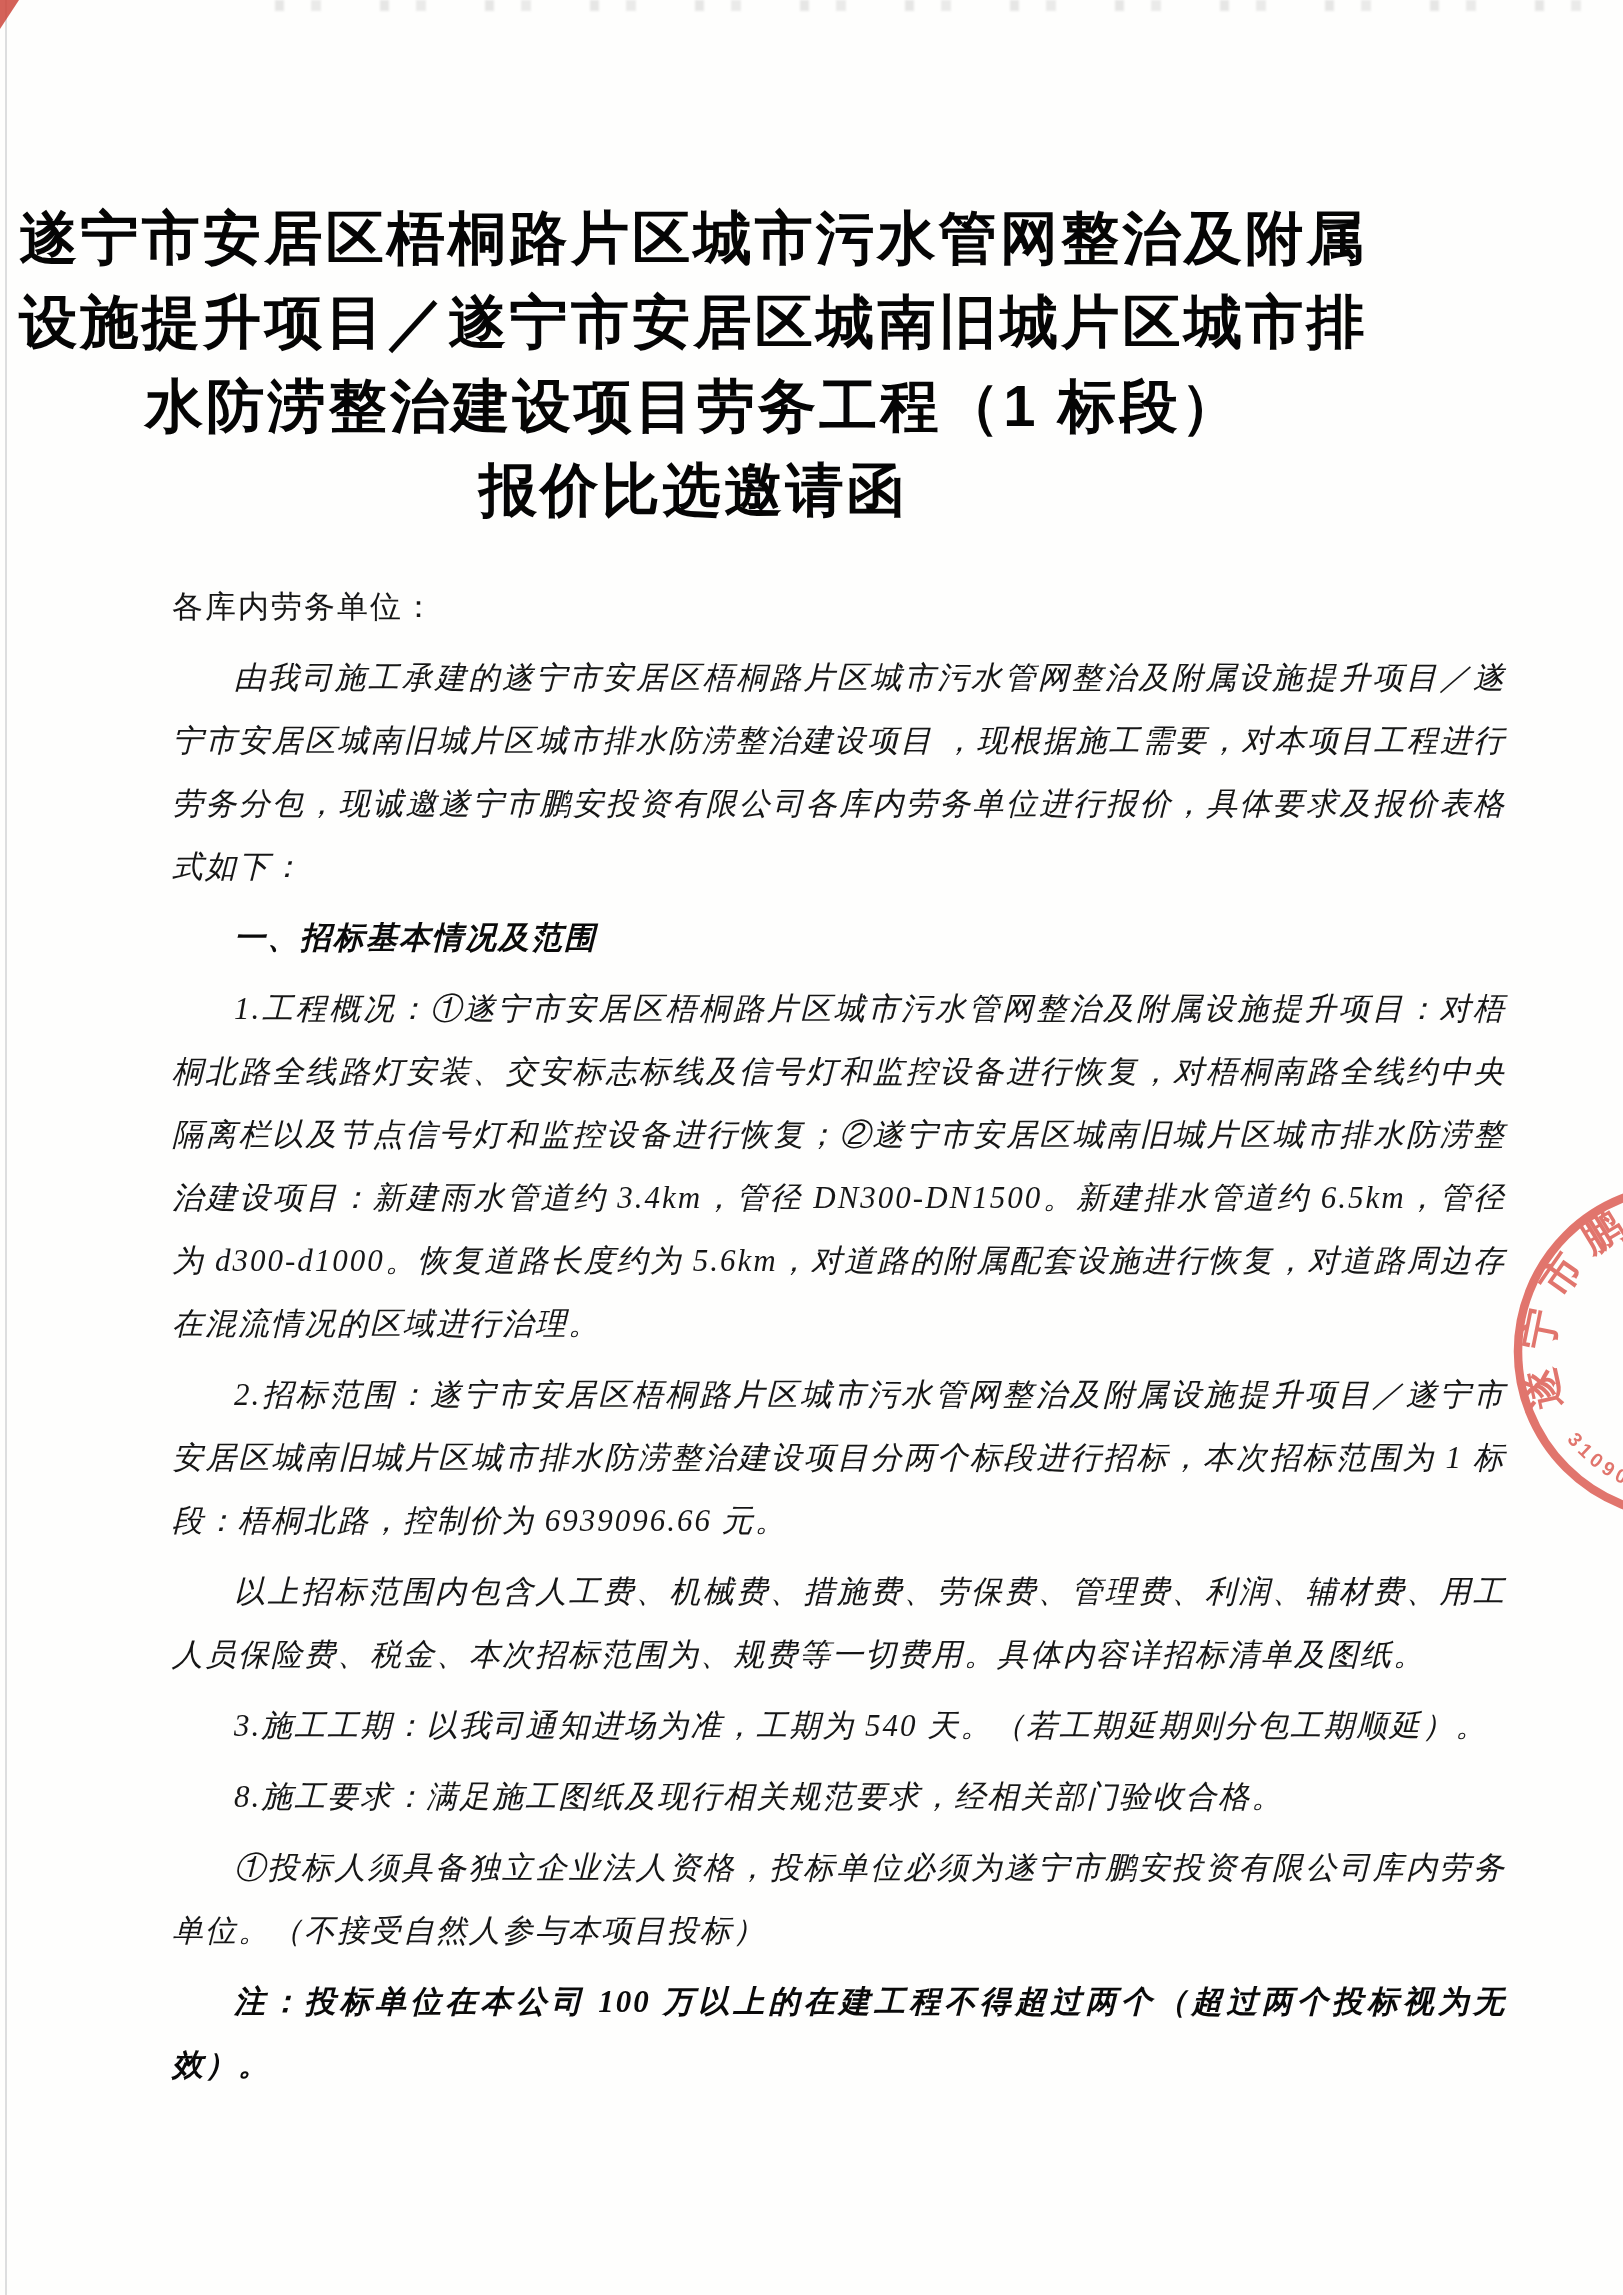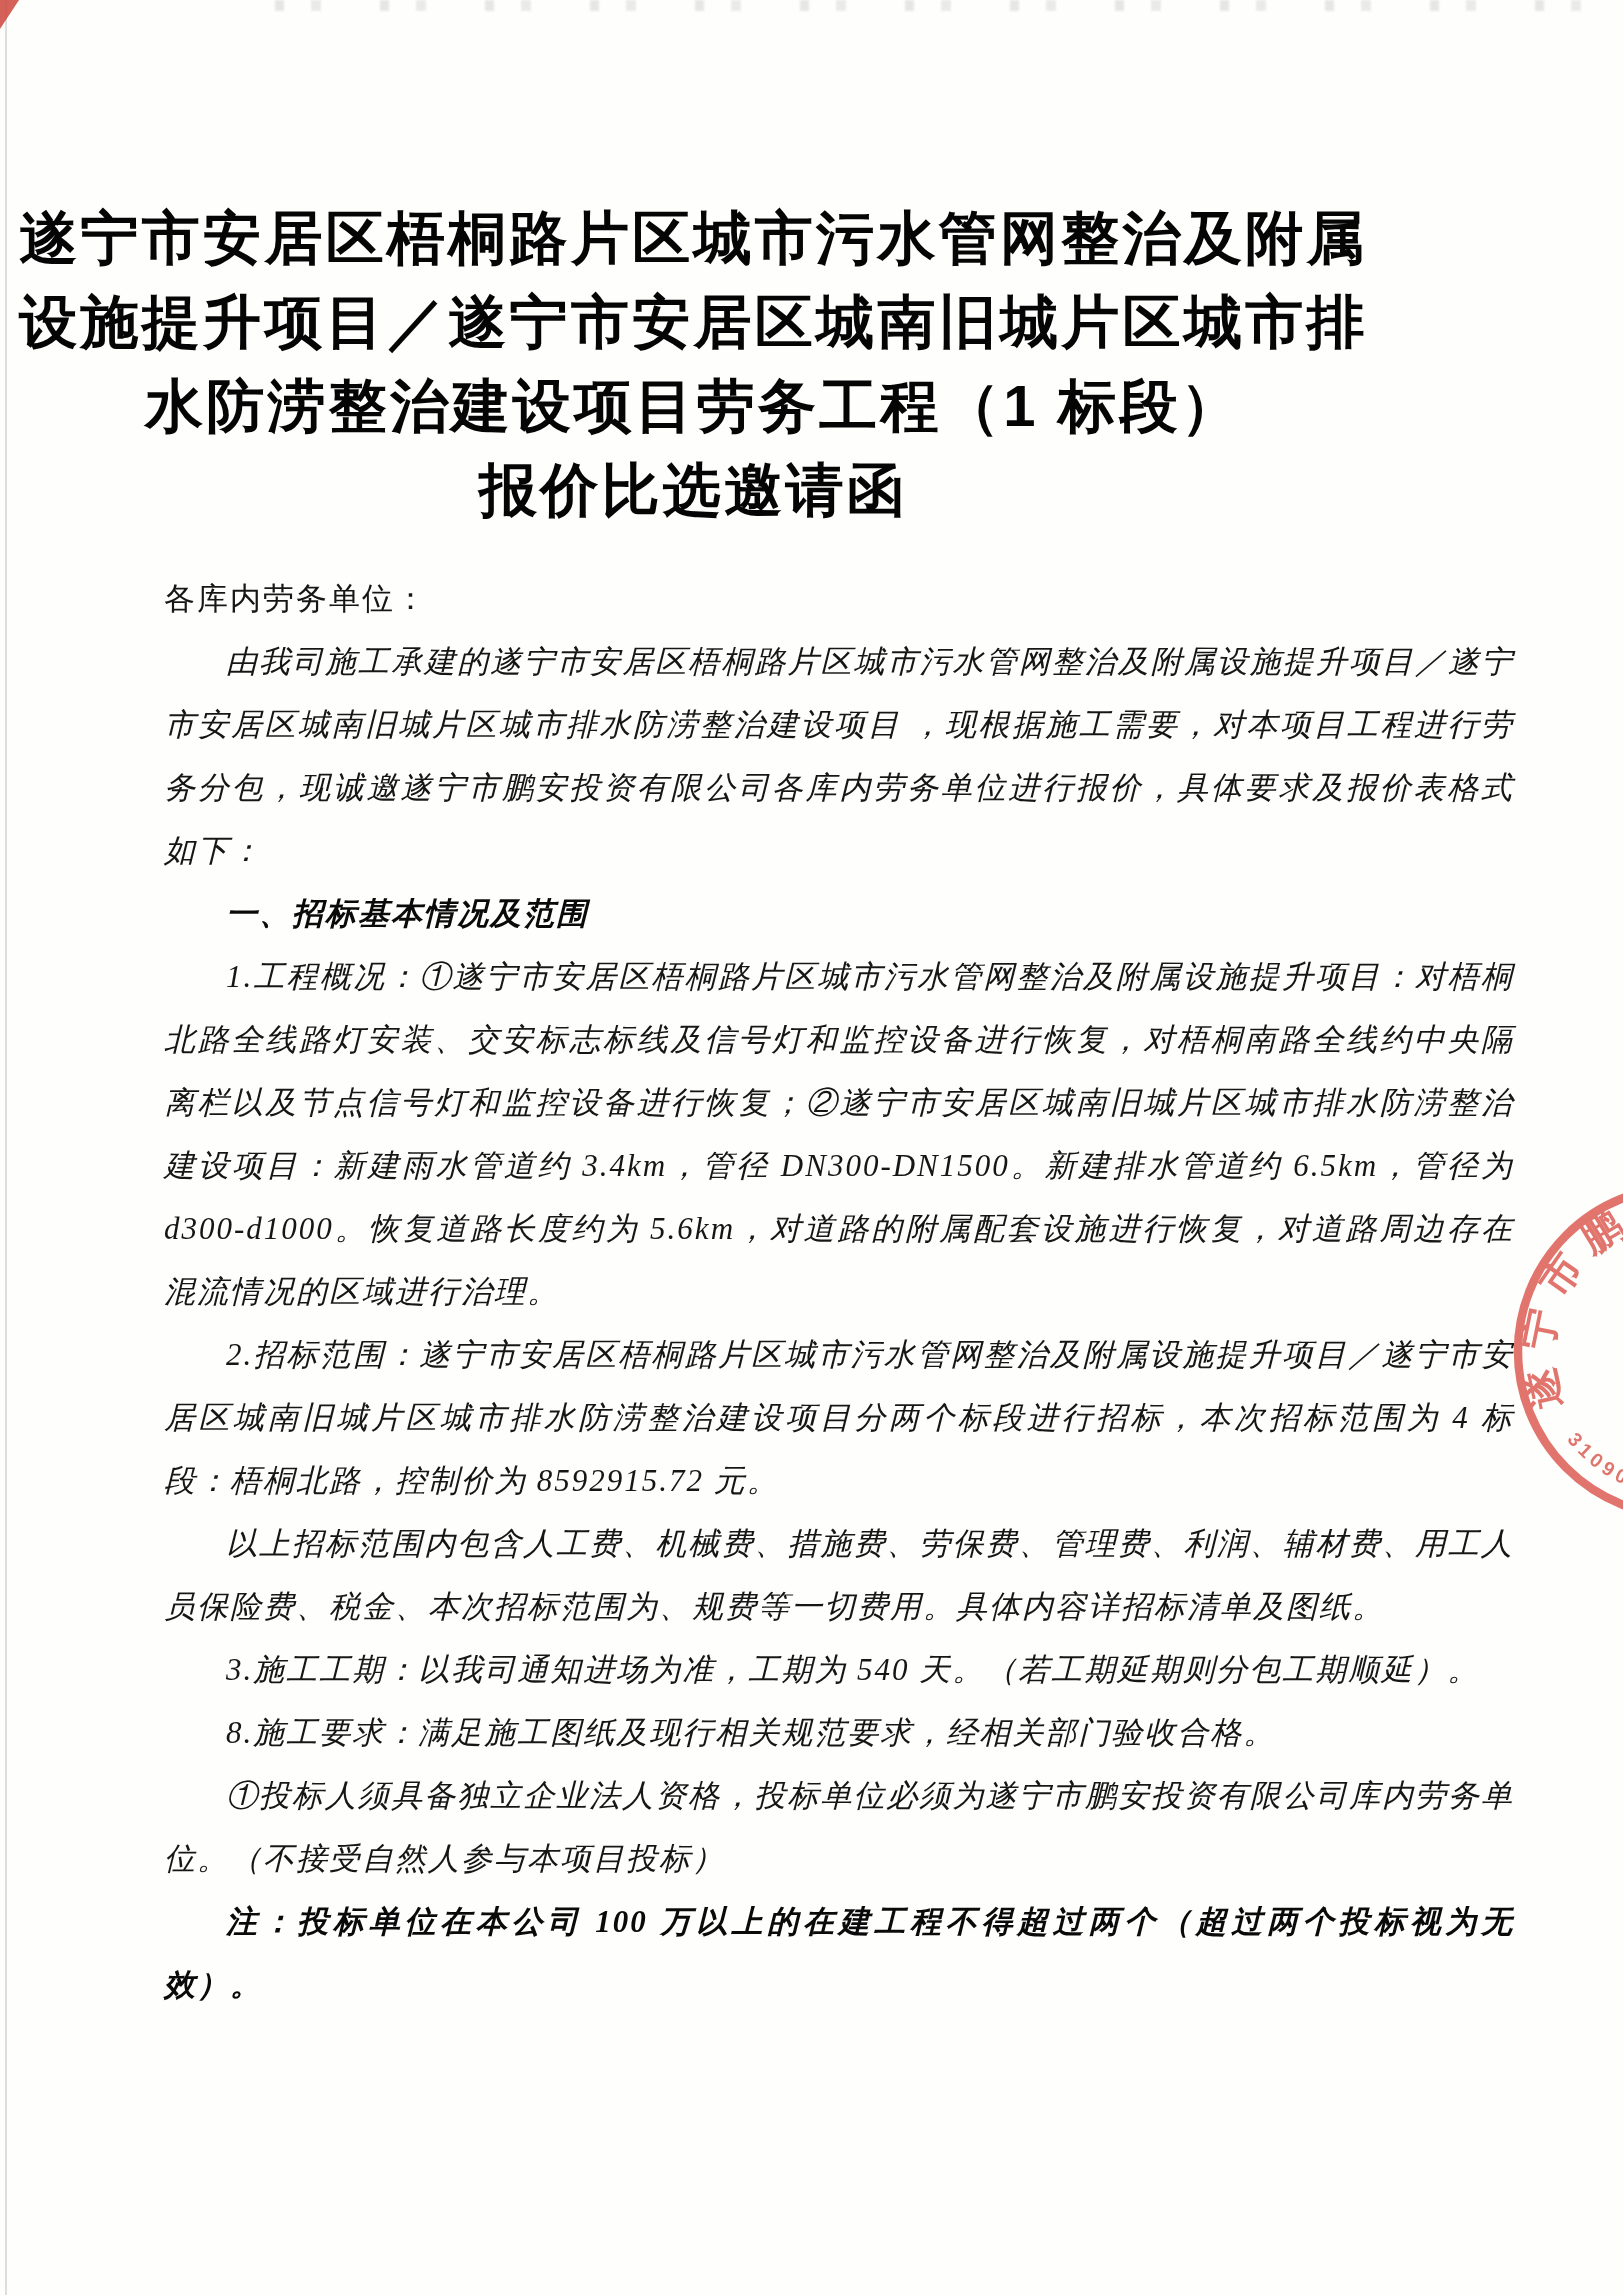--- a/index.html
+++ b/index.html
@@ -46,21 +46,21 @@
 
   
   .content {
     position:absolute; top:567px; left:164px; width:1350px;
     font-size:31px;
     line-height:63px;
     letter-spacing:2px;
     color:#161616;
     text-align:justify;
   }
-  .para { margin:0; }
+  .para { margin:8px; }
   .para.indent { text-indent:2em;font-style:italic; }
   .para.heading {
     font-family:"Liberation Sans", sans-serif;
     font-weight:bold;
     color:#0a0a0a;
   }
   .para.bold { font-weight:bold; color:#0a0a0a; }
 
   
   .stamp {
@@ -85,21 +85,21 @@
       <div>设施提升项目／遂宁市安居区城南旧城片区城市排</div>
       <div>水防涝整治建设项目劳务工程（1 标段）</div>
       <div>报价比选邀请函</div>
     </div>
 
   <div class="content" id="paragraphs">
       <p class="para normal">各库内劳务单位：</p>
       <p class="para normal indent">由我司施工承建的遂宁市安居区梧桐路片区城市污水管网整治及附属设施提升项目／遂宁市安居区城南旧城片区城市排水防涝整治建设项目 ，现根据施工需要，对本项目工程进行劳务分包，现诚邀遂宁市鹏安投资有限公司各库内劳务单位进行报价，具体要求及报价表格式如下：</p>
       <p class="para heading indent">一、招标基本情况及范围</p>
       <p class="para normal indent">1.工程概况：①遂宁市安居区梧桐路片区城市污水管网整治及附属设施提升项目：对梧桐北路全线路灯安装、交安标志标线及信号灯和监控设备进行恢复，对梧桐南路全线约中央隔离栏以及节点信号灯和监控设备进行恢复；②遂宁市安居区城南旧城片区城市排水防涝整治建设项目：新建雨水管道约 3.4km，管径 DN300-DN1500。新建排水管道约 6.5km，管径为 d300-d1000。恢复道路长度约为 5.6km，对道路的附属配套设施进行恢复，对道路周边存在混流情况的区域进行治理。</p>
-      <p class="para normal indent">2.招标范围：遂宁市安居区梧桐路片区城市污水管网整治及附属设施提升项目／遂宁市安居区城南旧城片区城市排水防涝整治建设项目分两个标段进行招标，本次招标范围为 4 标段：梧桐北路，控制价为 8592915.72 元。</p>
+      <p class="para normal indent">2.招标范围：遂宁市安居区梧桐路片区城市污水管网整治及附属设施提升项目／遂宁市安居区城南旧城片区城市排水防涝整治建设项目分两个标段进行招标，本次招标范围为 1 标段：梧桐北路，控制价为 6939096.66 元。</p>
       <p class="para normal indent">以上招标范围内包含人工费、机械费、措施费、劳保费、管理费、利润、辅材费、用工人员保险费、税金、本次招标范围为、规费等一切费用。具体内容详招标清单及图纸。</p>
       <p class="para normal indent">3.施工工期：以我司通知进场为准，工期为 540 天。（若工期延期则分包工期顺延）。</p>
       <p class="para normal indent">8.施工要求：满足施工图纸及现行相关规范要求，经相关部门验收合格。</p>
       <p class="para normal indent">①投标人须具备独立企业法人资格，投标单位必须为遂宁市鹏安投资有限公司库内劳务单位。（不接受自然人参与本项目投标）</p>
       <p class="para bold indent">注：投标单位在本公司 100 万以上的在建工程不得超过两个（超过两个投标视为无效）。</p>
     </div>
 
   <div class="stamp">
     <svg viewBox="0 0 560 560" width="367" height="367" xmlns="http://www.w3.org/2000/svg">
       <circle id="stamp-ring" cx="280" cy="280" r="251" fill="none" stroke-width="13" stroke="#db584e"></circle>

